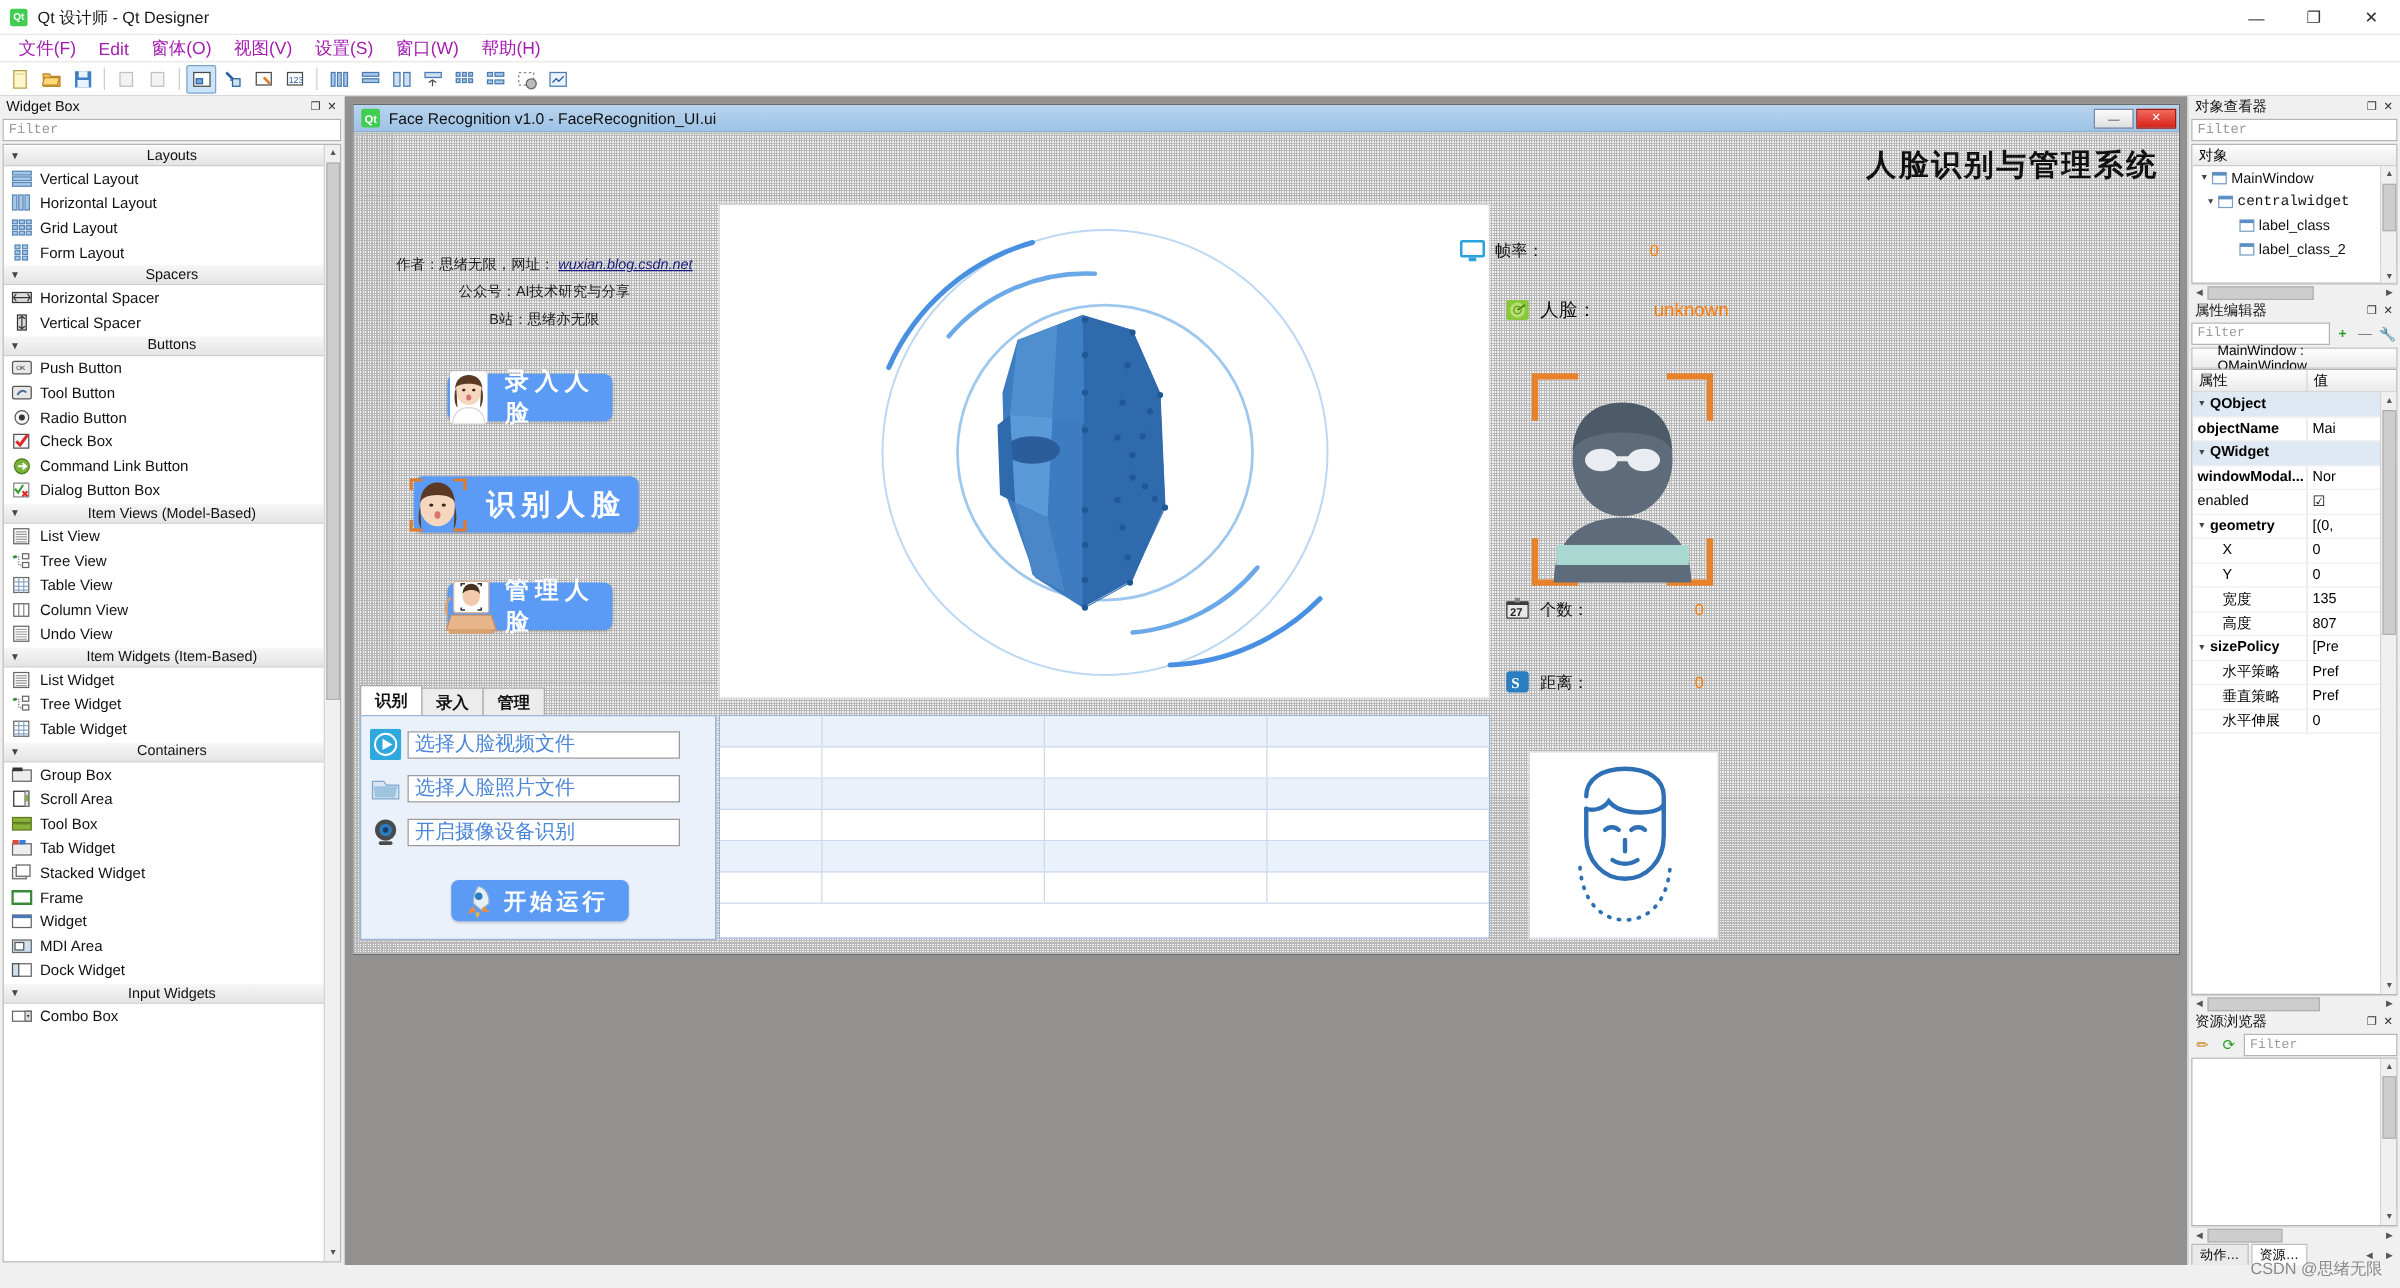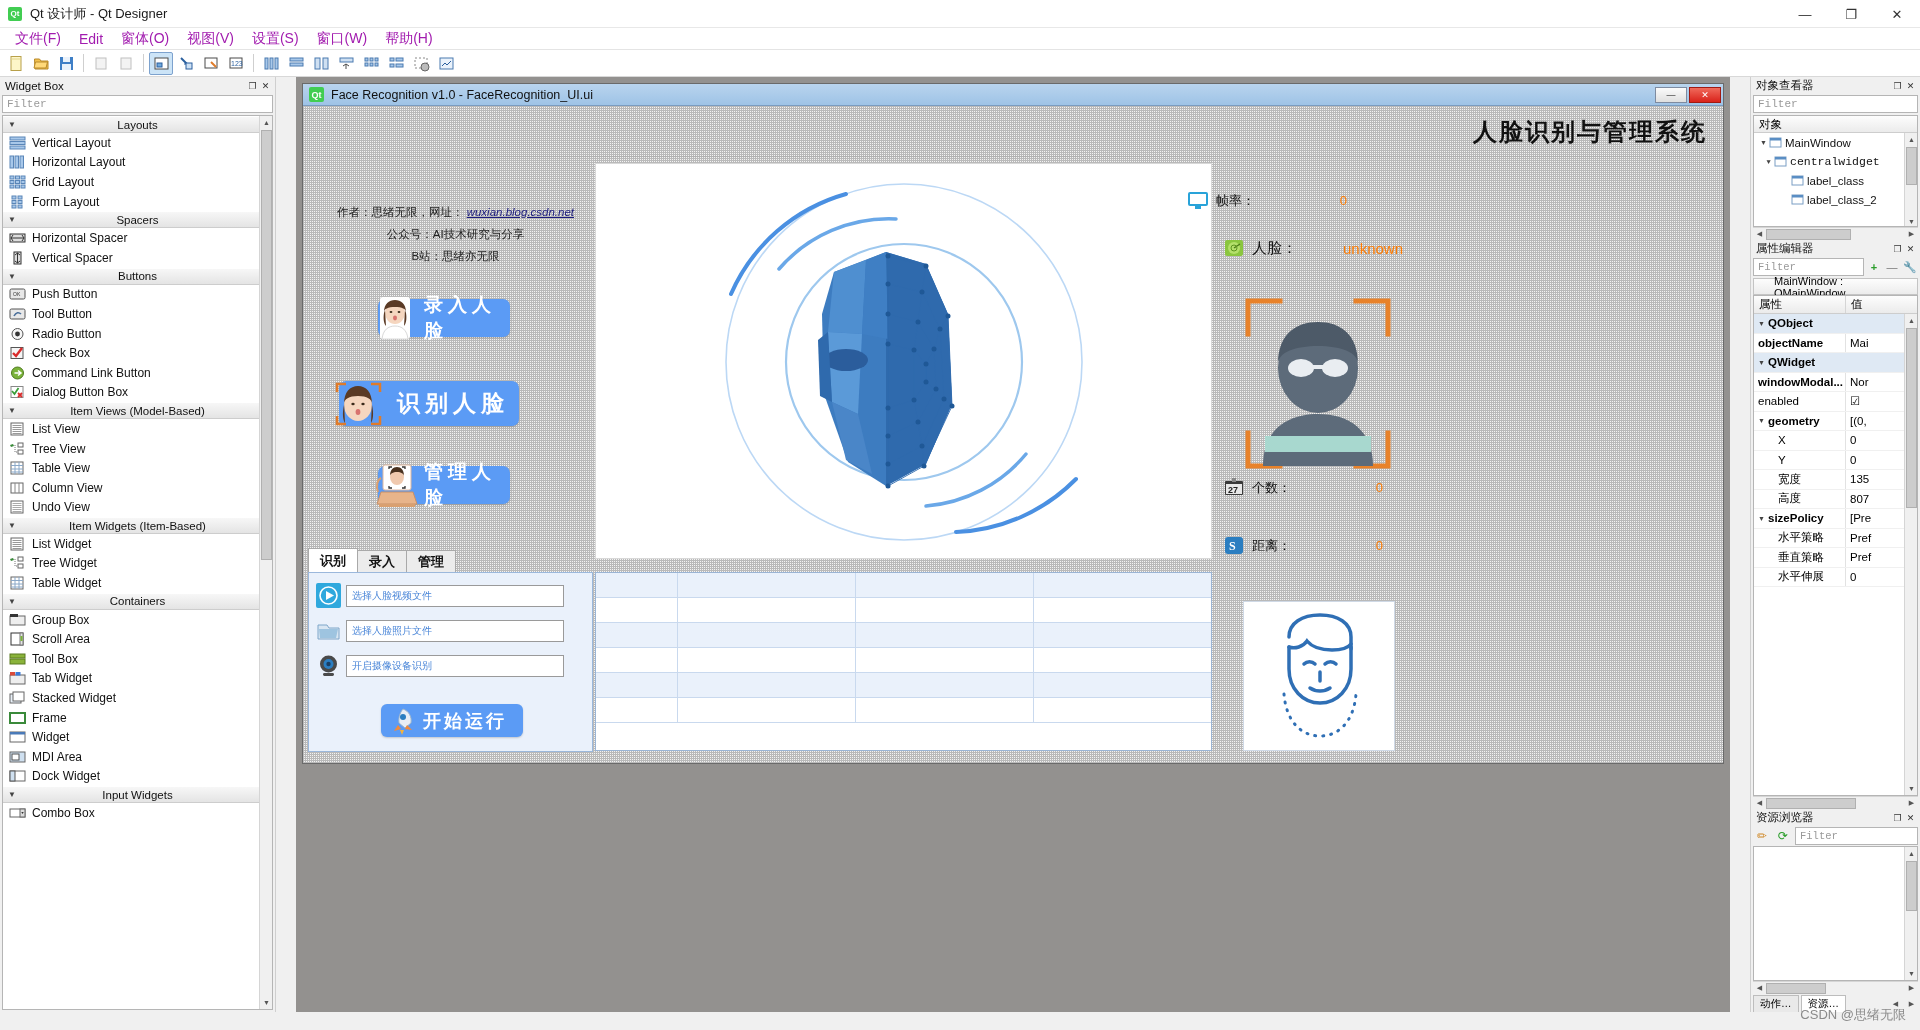--- a/index.html
+++ b/index.html
@@ -23,21 +23,21 @@
   .menubar { height:22px; background:#fff; display:flex; align-items:center; padding-left:6px; border-bottom:1px solid #e4e4e4; }
   .menu-item { padding:2px 9px; font-size:14px; color:#a21caf; }
 
   
   .toolbar { height:27px; background:#fff; display:flex; align-items:center; padding-left:4px; border-bottom:1px solid #d8d8d8; gap:1px; }
   .tb-btn { width:24px; height:23px; display:flex; align-items:center; justify-content:center; border:1px solid transparent; border-radius:2px; }
   .tb-btn.active { background:#cce4f7; border:1px solid #7da2ce; }
   .tb-sep { width:1px; height:18px; background:#cfcfcf; margin:0 4px; }
 
   
-  .main { flex:1; display:flex; background:#f0f0f0; min-height:0;gap:20px; }
+  .main { flex:1; display:flex; background:#f0f0f0; min-height:0; }
 
   
   .dock { display:flex; flex-direction:column; background:#f0f0f0; }
   .dock-title { height:17px; display:flex; align-items:center; padding:0 3px 0 5px; font-size:11.5px; color:#111; background:#f0f0f0; }
   .dock-title .t { flex:1; }
   .dock-btn { width:13px; height:13px; display:flex; align-items:center; justify-content:center; font-size:9px; color:#333; }
   .filter-box { height:18px; margin:1px 2px 2px 2px; background:#fff; border:1px solid #b5b5b5; display:flex; align-items:center; padding:0 4px; font-size:11px; color:#9a9a9a; font-family:"Liberation Mono", monospace; }
 
   
   .wbox { width:276px; border-right:1px solid #cfcfcf; }
@@ -81,21 +81,21 @@
   .stat-row .si { width:22px; height:19px; margin-right:7px; flex:none; }
   .stat-row .sv { color:#ff7b00; margin-left:auto; }
 
   .tabbar { position:absolute; display:flex; align-items:flex-end; }
   .tab { height:22px; padding:0 11px; border:1px solid #a9a9a9; border-bottom:none; background:#ececec; display:flex; align-items:center; font-size:13px; font-weight:bold; color:#111; margin-right:-1px; }
   .tab.active { background:#fff; height:24px; }
 
   .tabpane { position:absolute; background:#eaf1fb; border:1px solid #9bb8dc; }
   .file-row { position:absolute; display:flex; align-items:center; }
   .file-ico { width:25px; height:25px; flex:none; margin-right:5px; }
-  .file-input { width:218px; height:22px; background:#fff; border:1px solid #9a9a9a; display:flex; align-items:center; padding-left:5px; font-size:10px; color:#4a86d8; }
+  .file-input { width:218px; height:22px; background:#fff; border:1px solid #9a9a9a; display:flex; align-items:center; padding-left:5px; font-size:16px; color:#4a86d8; }
 
   .run-btn { position:absolute; height:33px; border-radius:6px; background:#5b9bf5; color:#fff; display:flex; align-items:center; padding-left:42px; padding-right:16px; font-size:18px; font-weight:bold; letter-spacing:3px; box-shadow:0 1px 2px rgba(0,0,0,.18); }
   .run-btn .ri { position:absolute; left:6px; top:2px; width:30px; height:30px; }
 
   .table-box { position:absolute; background:#fff; border:1px solid #9ab4d4; }
   .table-box .trow { height:25px; border-bottom:1px solid #c9d9ee; display:flex; }
   .table-box .trow:nth-child(odd) { background:#eaf1fb; }
   .table-box .tcell { border-right:1px solid #c9d9ee; }
 
   .face-card { position:absolute; background:#fff; border:1px solid #cfd9e6; }
@@ -675,21 +675,21 @@
                 <path d="M14 20c-1 6 0 11 2 13l-1-16zM36 20c1 6 0 11-2 13l1-16z" fill="#5a3a25"></path>
                 <path d="M12 46c1-9 6-13 13-13s12 4 13 13z" fill="#fff" stroke="#d8d8d8"></path>
                 <ellipse cx="21" cy="19" rx="1.4" ry="1.1" fill="#3a2a1a"></ellipse>
                 <ellipse cx="29" cy="19" rx="1.4" ry="1.1" fill="#3a2a1a"></ellipse>
                 <ellipse cx="25" cy="25" rx="2" ry="2.4" fill="#d8736e"></ellipse>
               </svg>
             </span>
             <span>录入人脸</span>
           </div>
 
-          <div class="big-btn" style="left:36px; top:275px; width:180px; height:45px; font-size:23px; padding-left:58px;">
+          <div class="big-btn" style="left:48px; top:275px; width:180px; height:45px; font-size:23px; padding-left:58px;">
             <span class="bi" style="left:-12px; top:-8px; width:62px; height:60px;">
               <svg viewBox="0 0 62 60" width="62" height="60">
                 <g stroke="#e07b2a" stroke-width="2.5" fill="none">
                   <path d="M10 19V11h9M44 11h9v8M53 43v8h-9M19 51h-9v-8"></path>
                 </g>
                 <ellipse cx="31" cy="32" rx="14" ry="16" fill="#f5d6bf"></ellipse>
                 <path d="M17 31c0-12 6-18 14-18s14 6 14 18c0-5-5-8-14-8s-14 3-14 8z" fill="#5a3a25"></path>
                 <path d="M17 32c-2 9-1 15 1 18l-1-21zM45 32c2 9 1 15-1 18l1-21z" fill="#5a3a25"></path>
                 <ellipse cx="26" cy="31" rx="1.7" ry="1.3" fill="#3a2a1a"></ellipse>
                 <ellipse cx="36" cy="31" rx="1.7" ry="1.3" fill="#3a2a1a"></ellipse>

